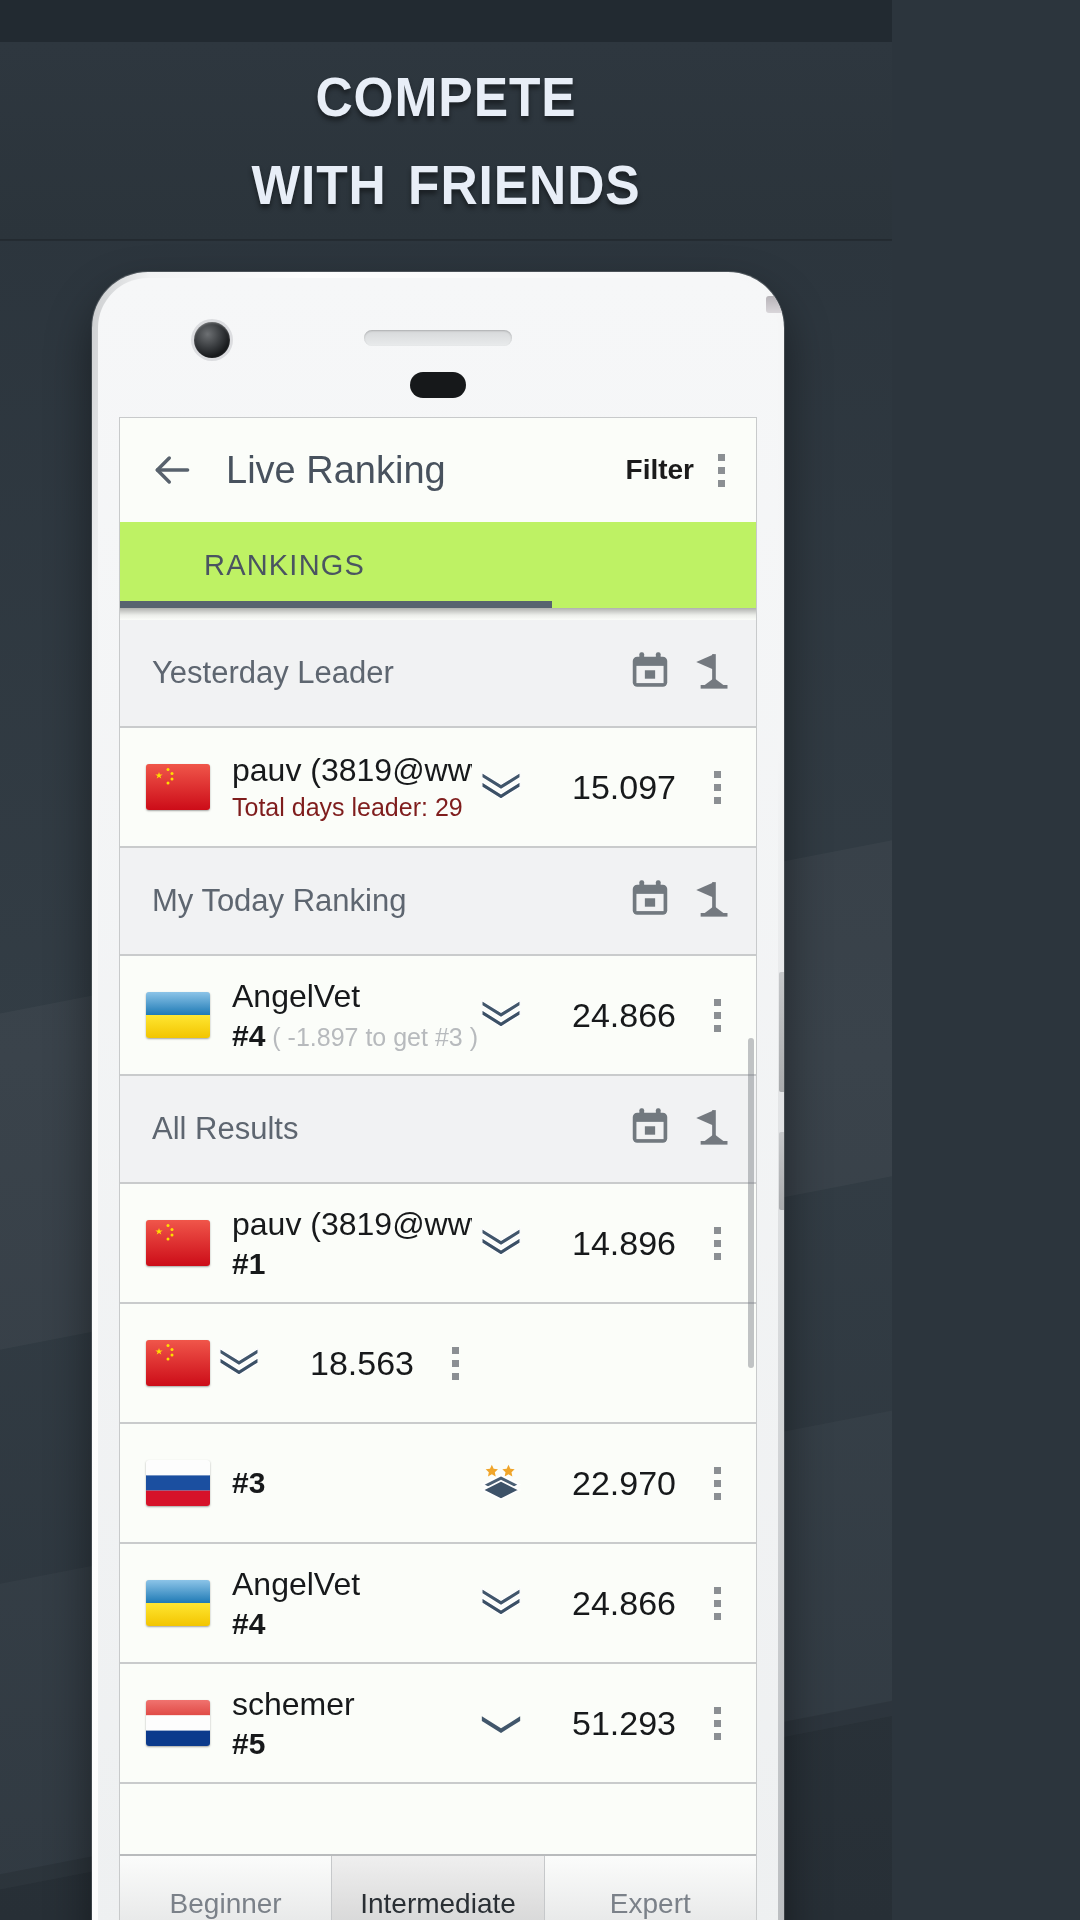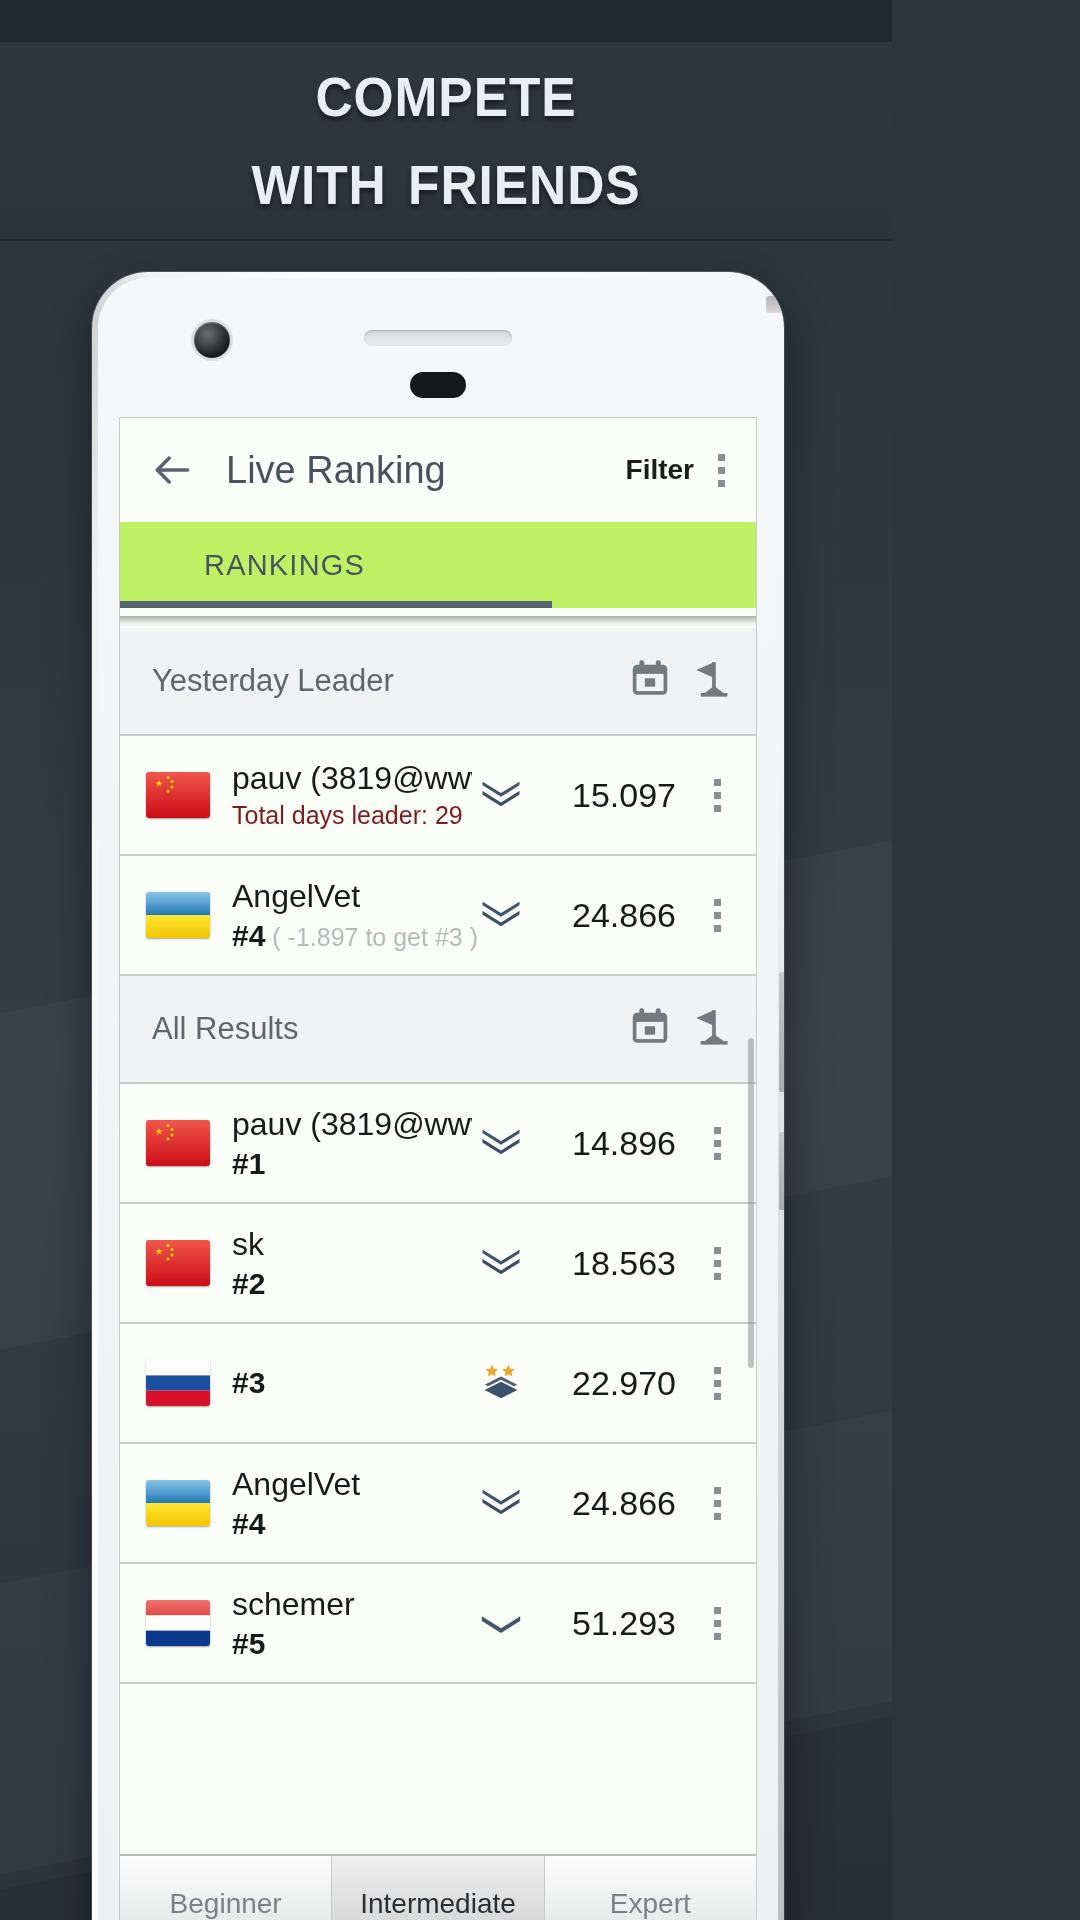--- a/index.html
+++ b/index.html
@@ -126,21 +126,21 @@
     background: #fbfdf9;
     overflow: hidden;
     box-shadow: 0 0 0 1px #c8cacb;
     display: flex;
     flex-direction: column;
   }
 
   
   .appbar {
     background: #fbfdf9;
-    padding: 0 0 8px 0;
+    padding: 0 0 0 0;
     flex: 0 0 auto;
   }
   .appbar-row {
     display: flex;
     align-items: center;
     height: 104px;
     padding: 0 18px 0 24px;
   }
   .back-btn {
     width: 56px; height: 56px;
@@ -439,20 +439,38 @@
                   <path d="M3.5 13.0 L15 20.2 L26.5 13.0 L26.5 16.2 L15 23.4 L3.5 16.2 Z" fill="#3b5066" stroke="#ffffff" stroke-width="0.8"></path>
                 </svg></span>
             </div>
             <div class="score">15.097</div>
             <div class="kebab">
               <i></i>
               <i></i>
               <i></i>
             </div>
           </div>
+          <div class="section-header">
+            <div class="section-title">My Today Ranking</div>
+            <div class="section-icons">
+              <span><svg width="44" height="44" viewBox="0 0 24 24">
+                  <rect x="2.6" y="4.2" width="18.8" height="16.4" rx="2.4" fill="#72797f"></rect>
+                  <rect x="4.6" y="9.2" width="14.8" height="9.4" fill="#f1f2f3"></rect>
+                  <rect x="9.2" y="11.6" width="5.6" height="4.6" fill="#72797f"></rect>
+                  <rect x="6.2" y="1.8" width="2.6" height="4" rx="1.1" fill="#72797f"></rect>
+                  <rect x="15.2" y="1.8" width="2.6" height="4" rx="1.1" fill="#72797f"></rect>
+                </svg></span>
+              <span><svg width="46" height="46" viewBox="0 0 24 24">
+                  <path d="M13.5 3.2 L13.5 11.4 L4.3 7.3 Z" fill="#74797f"></path>
+                  <rect x="12.6" y="3.2" width="1.9" height="13.8" fill="#74797f"></rect>
+                  <path d="M7.0 20.6 L13.6 15.6 L20.2 20.6 Z" fill="#74797f"></path>
+                  <rect x="6.6" y="19.3" width="14.0" height="1.9" fill="#74797f"></rect>
+                </svg></span>
+            </div>
+          </div>
           <div class="row">
             <div class="flag"><svg width="64" height="46" viewBox="0 0 64 46" preserveAspectRatio="none">
                 <defs>
                   <linearGradient id="uaB" x1="0" y1="0" x2="0" y2="1">
                     <stop offset="0" stop-color="#8cc4e8"></stop>
                     <stop offset="1" stop-color="#1f7ab5"></stop>
                   </linearGradient>
                   <linearGradient id="uaY" x1="0" y1="0" x2="0" y2="1">
                     <stop offset="0" stop-color="#ffe632"></stop>
                     <stop offset="1" stop-color="#f2c500"></stop>
@@ -536,24 +554,20 @@
                     <stop offset="1" stop-color="#cc0c18"></stop>
                   </linearGradient>
                 </defs>
                 <rect width="64" height="46" fill="url(#cnG)"></rect>
                 <polygon points="13,8 15.3,14.4 9.3,10.6 16.7,10.6 10.7,14.4" fill="#ffde00"></polygon>
                 <circle cx="22" cy="5.5" r="1.5" fill="#ffde00"></circle>
                 <circle cx="26" cy="9.5" r="1.5" fill="#ffde00"></circle>
                 <circle cx="26" cy="15" r="1.5" fill="#ffde00"></circle>
                 <circle cx="22" cy="19" r="1.5" fill="#ffde00"></circle>
               </svg></div>
-            <div class="row-text">
-              <div class="row-name">sk</div>
-              <div class="row-sub rank">#2</div>
-            </div>
             <div class="rank-badge">
               <span><svg width="50" height="50" viewBox="0 0 30 30">
                   <path d="M3.5 7.4 L15 14.6 L26.5 7.4 L26.5 10.6 L15 17.8 L3.5 10.6 Z" fill="#41566b" stroke="#ffffff" stroke-width="0.8"></path>
                   <path d="M3.5 13.0 L15 20.2 L26.5 13.0 L26.5 16.2 L15 23.4 L3.5 16.2 Z" fill="#3b5066" stroke="#ffffff" stroke-width="0.8"></path>
                 </svg></span>
             </div>
             <div class="score">18.563</div>
             <div class="kebab">
               <i></i>
               <i></i>

